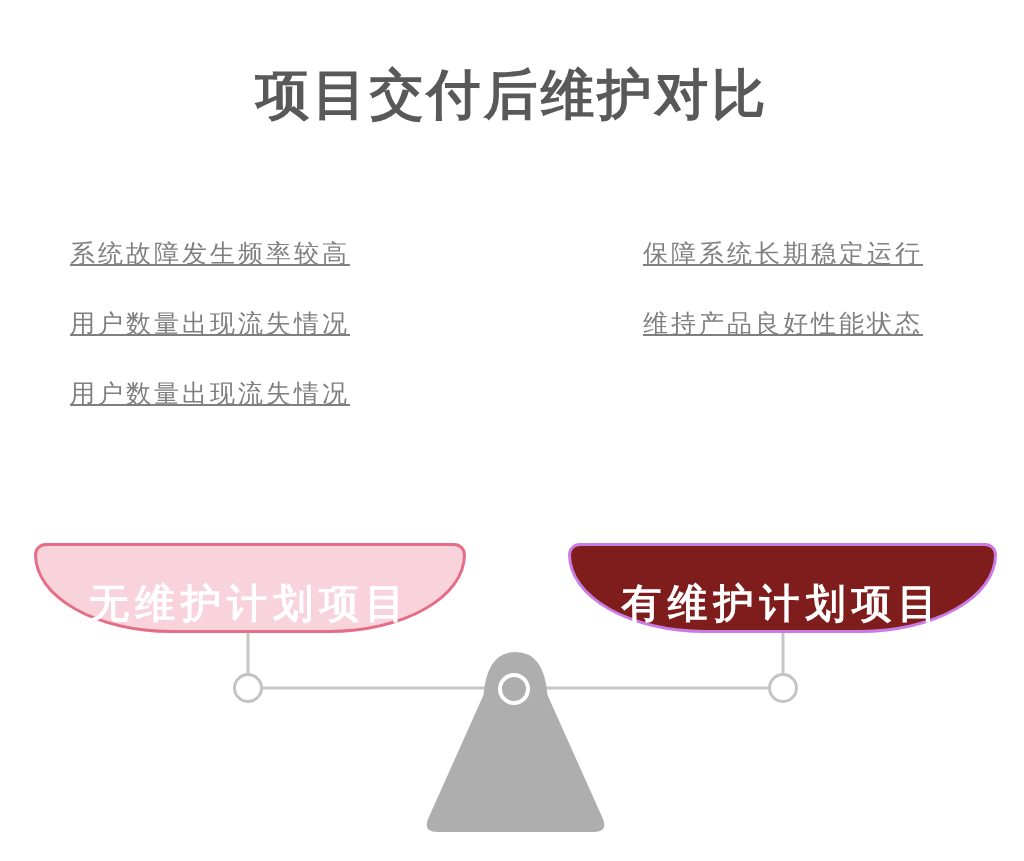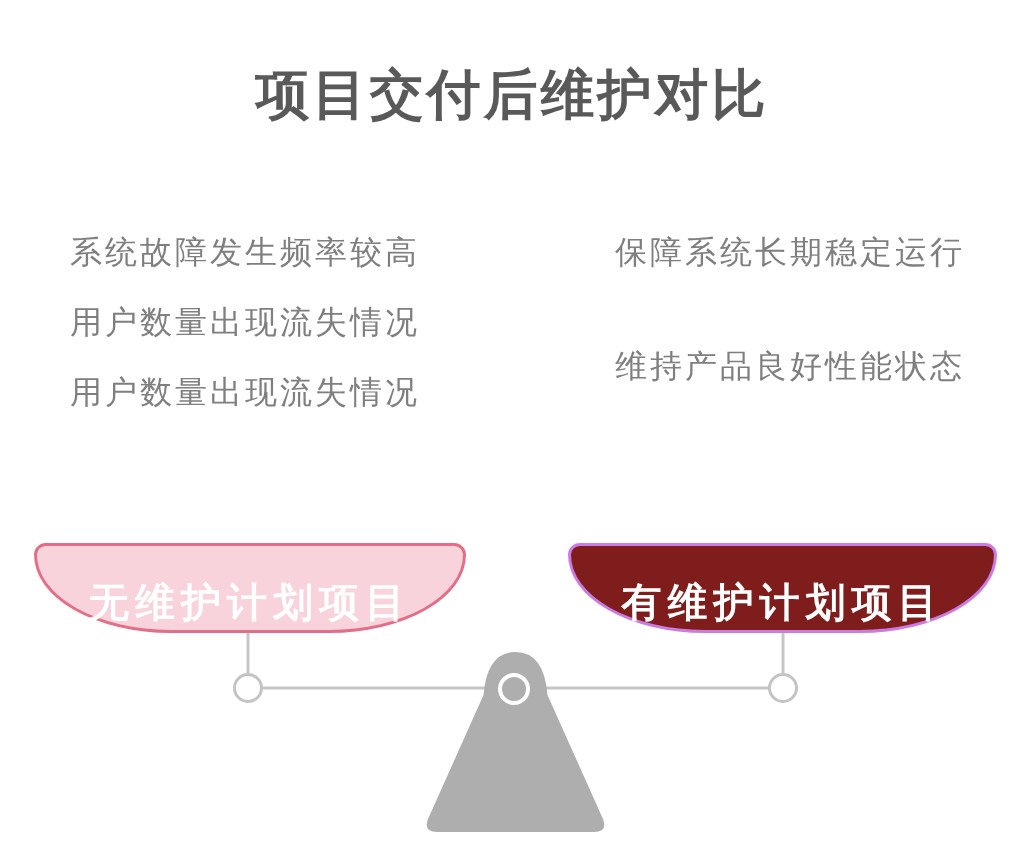--- a/index.html
+++ b/index.html
@@ -28,44 +28,45 @@
     color: #595959;
     margin-top: 47px;
   }
   .column {
     position: absolute;
     top: 218px;
     display: flex;
     flex-direction: column;
   }
   .column-left  { left: 70px; }
-  .column-right { left: 615px; gap: 44px; }
+  .column-right { left: 643px; }
   .column .item {
     height: 70px;
     display: flex;
     align-items: center;
-    font-size: 32px;
+    font-size: 25px;
     letter-spacing: 3px;
     color: #7F7F7F;
     white-space: nowrap;
+    text-decoration: underline;
   }
   .scale-svg {
     position: absolute;
     inset: 0;
     width: 1024px;
     height: 861px;
   }
   .pan {
     position: absolute;
     top: 543px;
     height: 90px;
     border-radius: 12px 12px 140px 140px / 12px 12px 80px 80px;
     display: flex;
     justify-content: center;
-    align-items: flex-end;
+    align-items: center;
     padding-top: 30px;
   }
   .pan-left {
     left: 34px;
     width: 432px;
     background: #F8D3DC;
     border: 3px solid #E56E87;
   }
   .pan-right {
     left: 568px;

